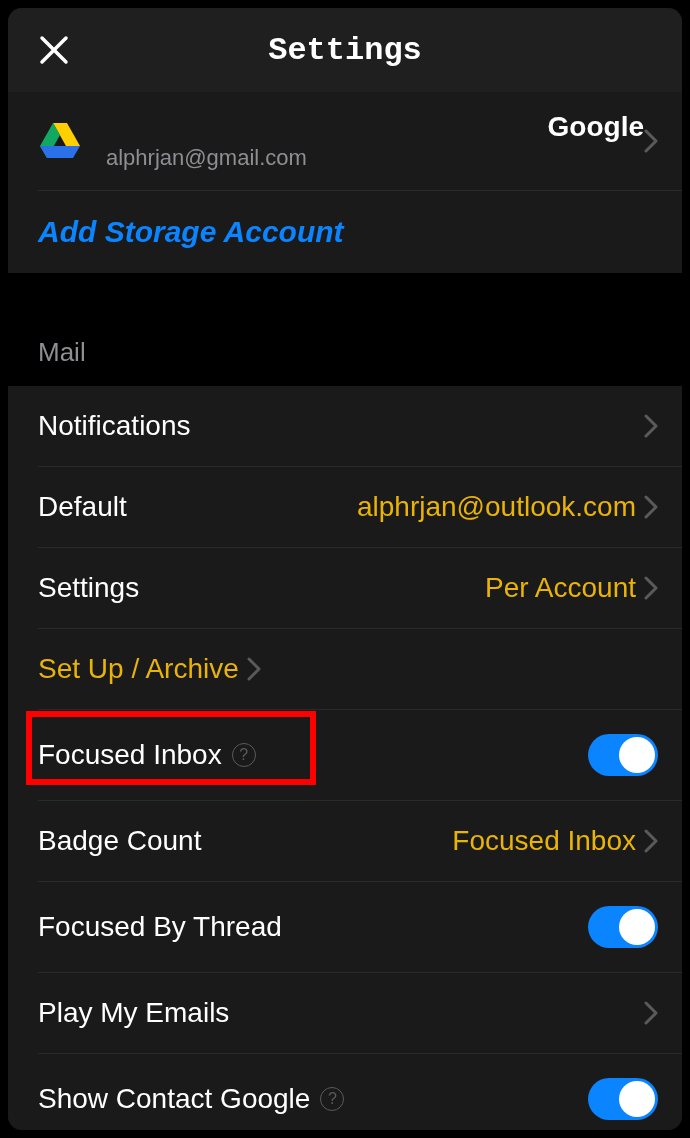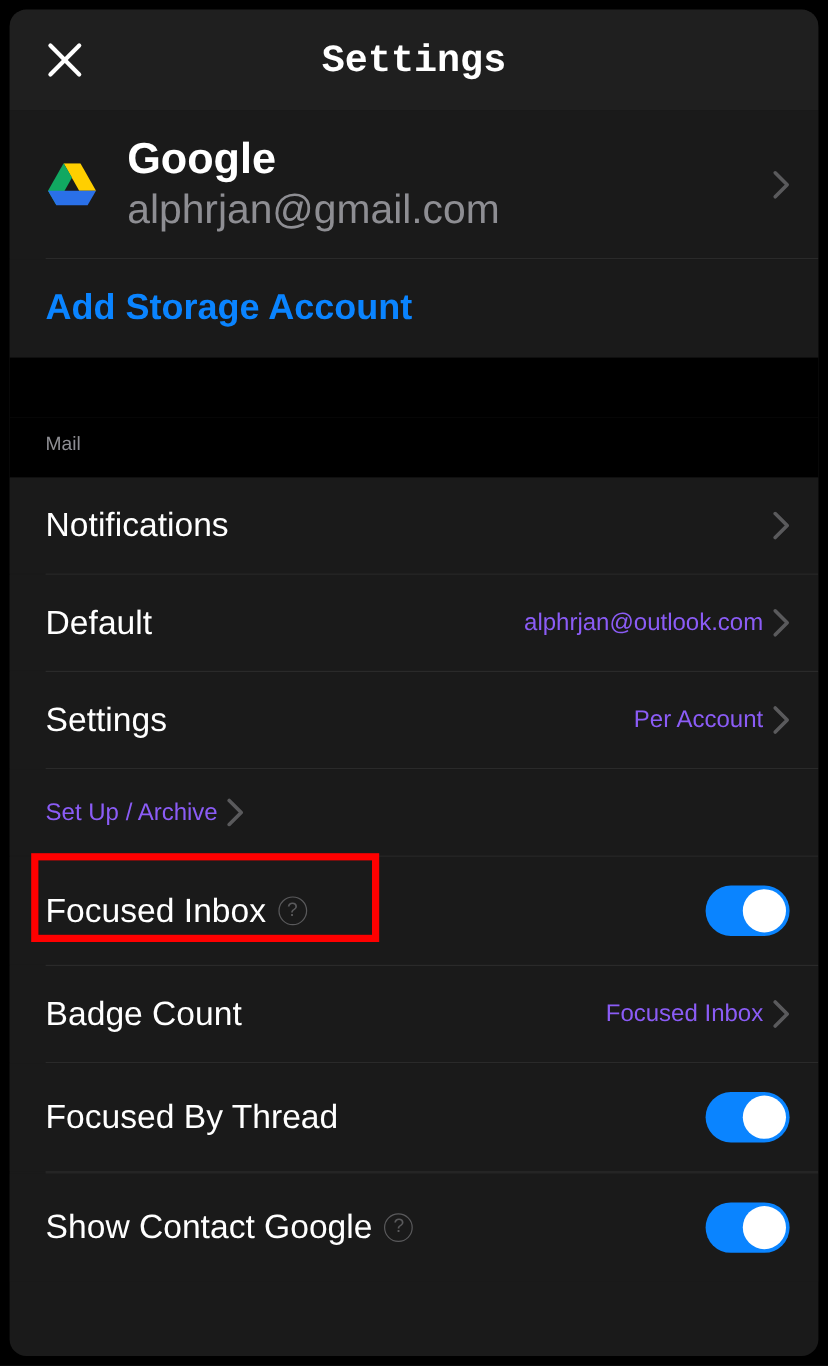--- a/index.html
+++ b/index.html
@@ -70,72 +70,74 @@
       display: flex;
       align-items: center;
       justify-content: center;
     }
     .account-text {
       padding-left: 24px;
       flex: 1;
     }
     .account-provider {
       color: #fff;
-      font-size: 36px;
+      font-size: 28px;
       font-weight: 600;
       line-height: 1.2;
+      text-align: right;
     }
     .account-email {
       color: #8e8e93;
-      font-size: 34px;
+      font-size: 22px;
       line-height: 1.3;
     }
     .chevron {
       flex-shrink: 0;
     }
     .divider {
       height: 1px;
       background: #2a2a2a;
       margin-left: 30px;
     }
     .add-storage {
       padding: 24px 30px;
       font-size: 30px;
       font-weight: 600;
       color: #0a84ff;
       cursor: pointer;
       background: #1a1a1a;
+      font-style: italic;
     }
     .section-gap {
       height: 50px;
       background: #000;
     }
     .section-header {
       color: #8e8e93;
-      font-size: 16px;
+      font-size: 26px;
       padding: 14px 30px 18px 30px;
       background: #000;
     }
     .row {
       display: flex;
       align-items: center;
       padding: 24px 24px 24px 30px;
       background: #1a1a1a;
       cursor: pointer;
     }
     .row-label {
       color: #fff;
       font-size: 28px;
       flex: 1;
       display: flex;
       align-items: center;
     }
     .row-value {
-      color: #8b5cf6;
-      font-size: 20px;
+      color: #eab308;
+      font-size: 28px;
       padding-right: 8px;
     }
     .help-icon {
       display: inline-flex;
       align-items: center;
       justify-content: center;
       width: 24px;
       height: 24px;
       border: 1.5px solid #5a5a5c;
       border-radius: 50%;
@@ -267,20 +269,26 @@
   <div class="divider"></div>
 
   <div class="row">
     <div class="row-label">Focused By Thread</div>
     <div class="toggle">
       <div class="toggle-knob"></div>
     </div>
   </div>
   <div class="divider"></div>
 
+  <div class="row">
+    <div class="row-label">Play My Emails</div>
+    <svg class="chevron" width="14" height="24" viewBox="0 0 14 24">
+      <polyline points="2,2 12,12 2,22" fill="none" stroke="#5a5a5c" stroke-width="3" stroke-linecap="round" stroke-linejoin="round"></polyline>
+    </svg>
+  </div>
   <div class="divider"></div>
 
   <div class="row">
     <div class="row-label">
       <span>Show Contact Google</span>
       <span class="help-icon">?</span>
     </div>
     <div class="toggle">
       <div class="toggle-knob"></div>
     </div>

